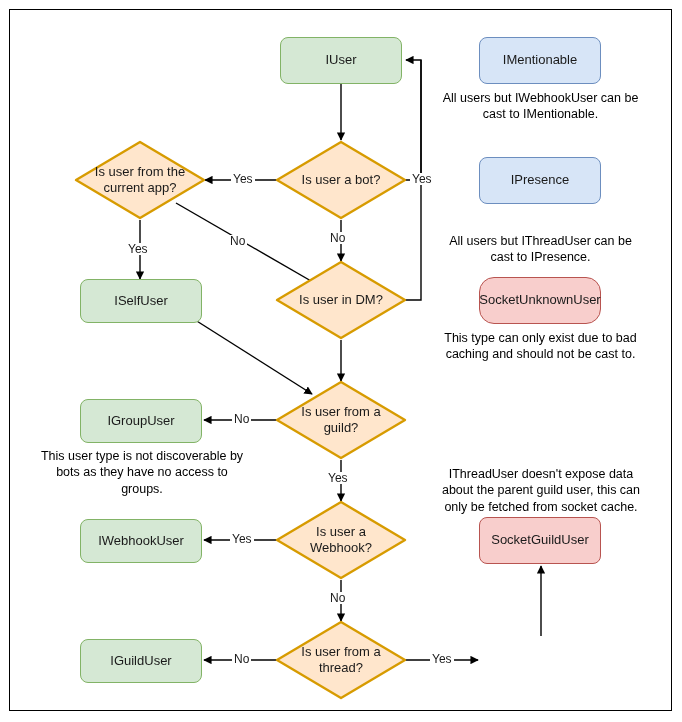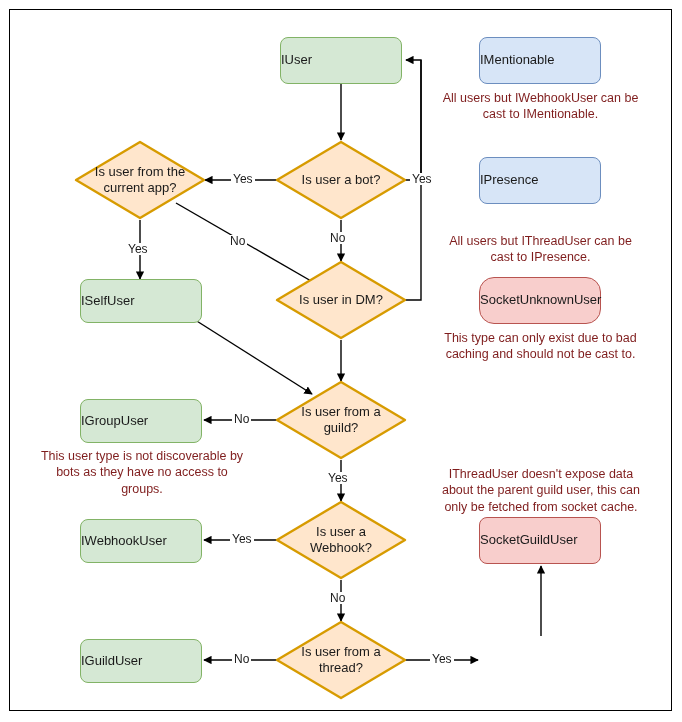--- a/index.html
+++ b/index.html
@@ -41,21 +41,21 @@
     width: 682px;
     height: 722px;
     pointer-events: none;
   }
 
   .node {
     position: absolute;
     box-sizing: border-box;
     display: flex;
     align-items: center;
-    justify-content: flex-start;
+    justify-content: center;
     text-align: center;
     font-size: 13px;
     color: #1a1a1a;
     line-height: 1.25;
     border-radius: 8px;
     border-width: 1.5px;
     border-style: solid;
   }
   .node.green {
     background: #d5e8d4;
@@ -95,21 +95,21 @@
     color: #1a1a1a;
     line-height: 1.25;
     padding: 0 18px;
     box-sizing: border-box;
   }
 
   .note {
     position: absolute;
     text-align: center;
     font-size: 12.5px;
-    color: #7f1d1d;
+    color: #000000;
     line-height: 1.3;
   }
 
   .edge-label {
     position: absolute;
     font-size: 12px;
     color: #1a1a1a;
     background: #ffffff;
     padding: 0 2px;
     line-height: 1;

